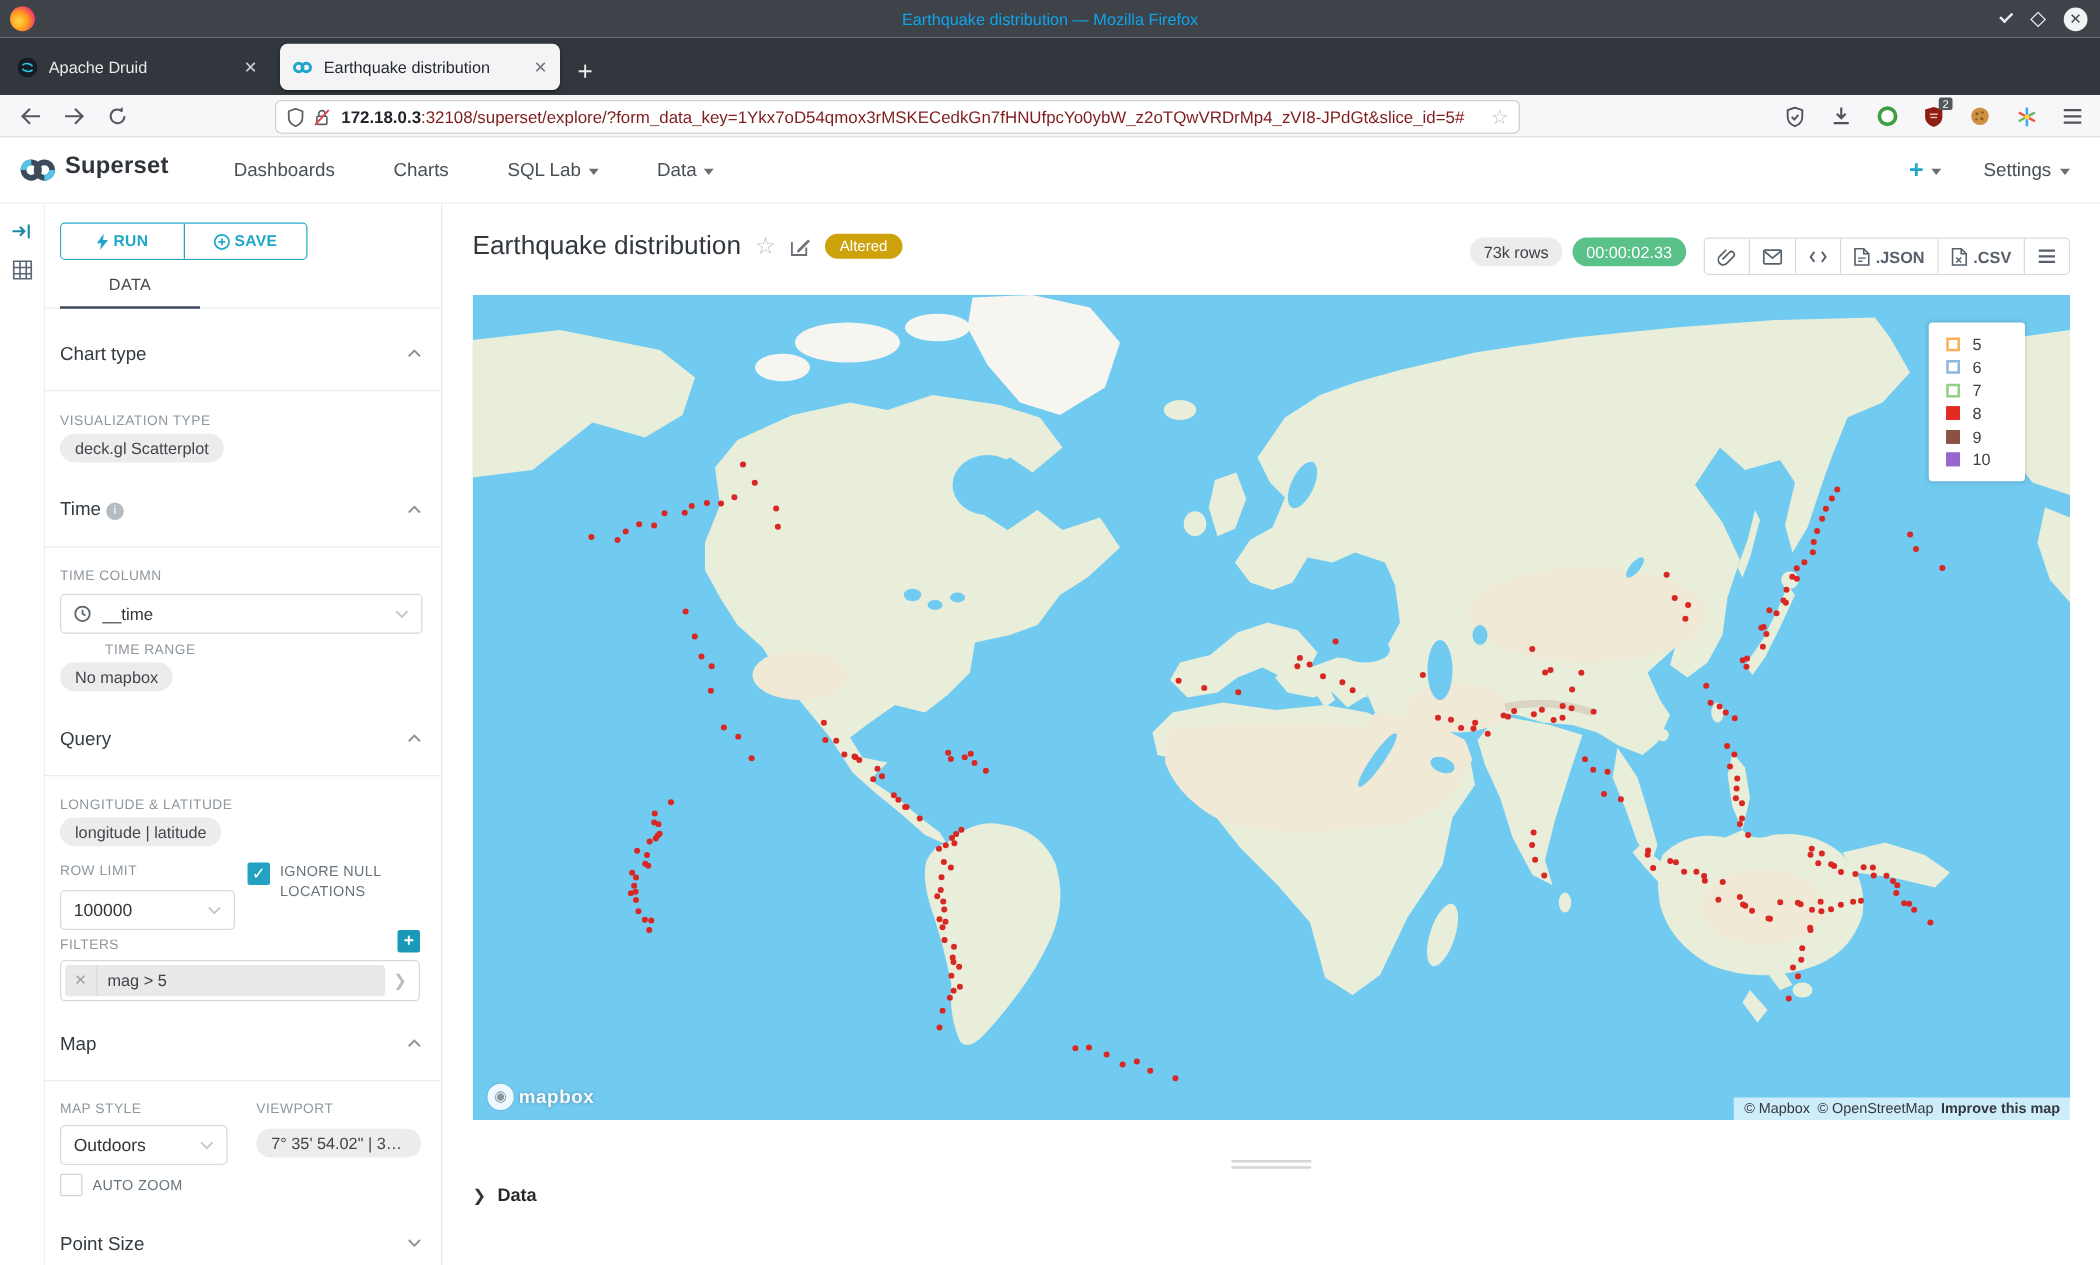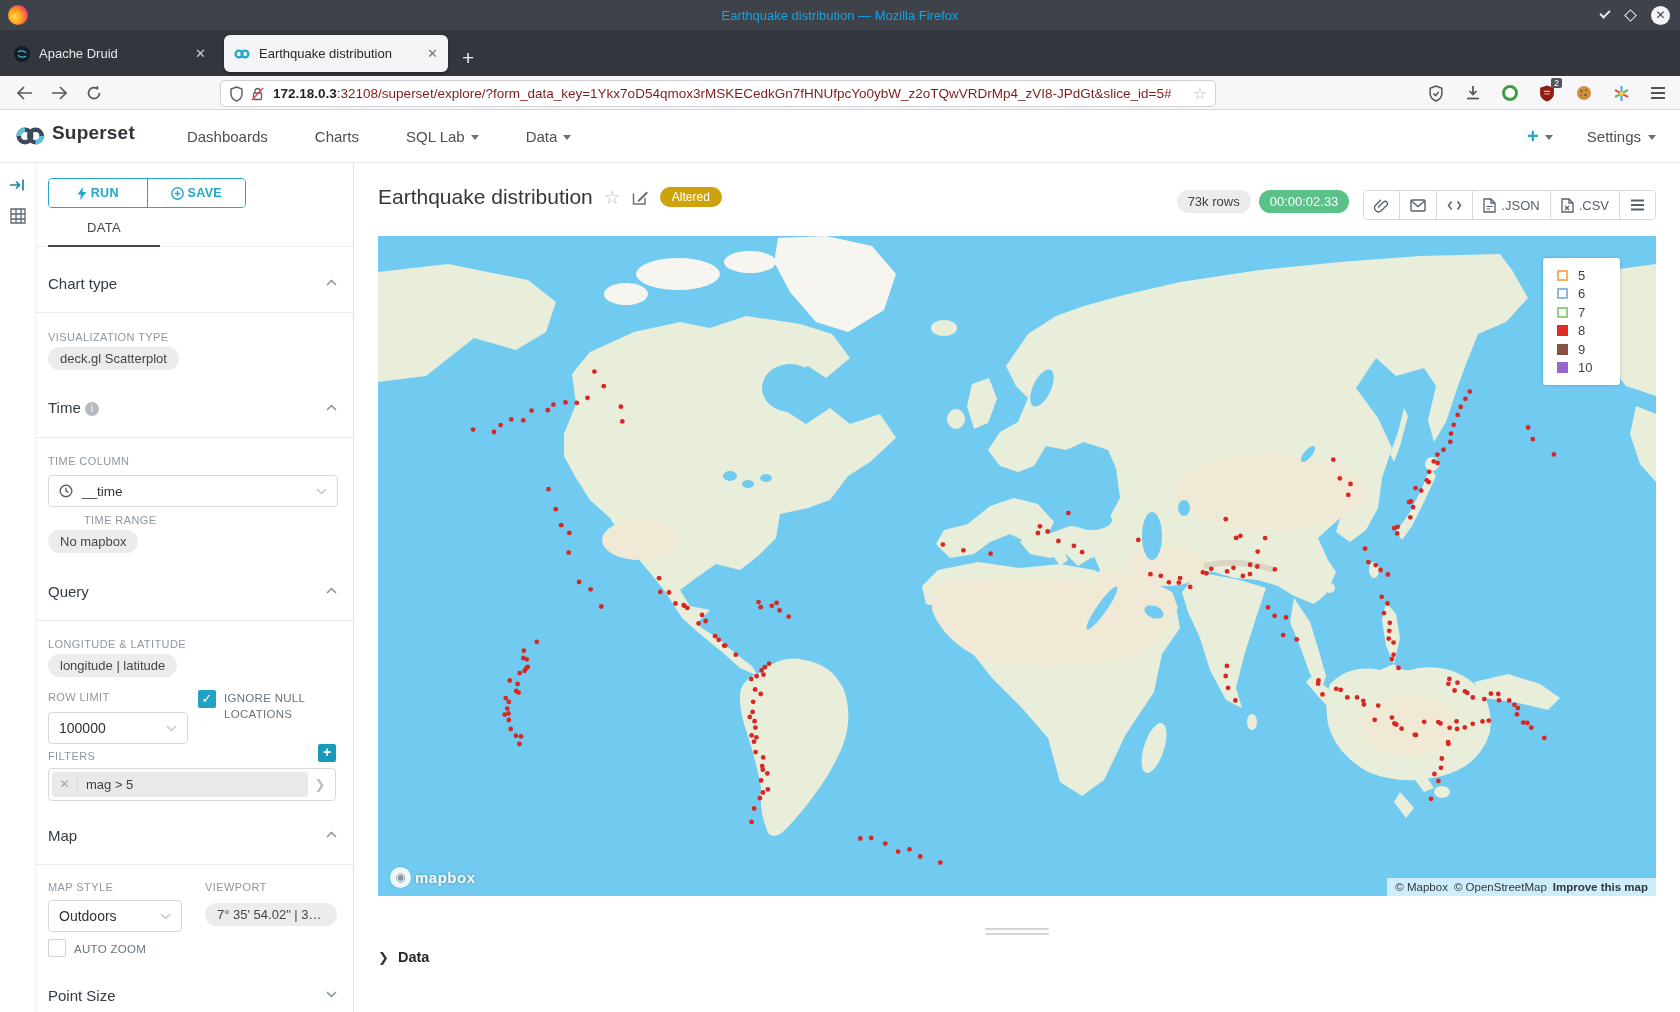--- a/index.html
+++ b/index.html
@@ -80,21 +80,21 @@
 
   
   .chead-left{position:absolute;left:24px;top:22px;display:flex;align-items:center;gap:11px;}
   .ctitle{font-size:21px;color:#31373d;font-weight:500;}
   .star{color:#b9bec3;font-size:19px;}
   .altered{background:#cda20b;color:#fff;font-size:12px;border-radius:12px;padding:3px 12px;}
   .chead-right{position:absolute;right:24px;top:27px;display:flex;align-items:flex-start;gap:8px;}
   .rbadge{background:#ececec;color:#3c4247;font-size:13px;border-radius:12px;padding:4px 11px;}
   .tbadge{background:#5ac189;color:#fff;font-size:13px;border-radius:12px;padding:4px 11px;}
   .btngroup{display:flex;border:1px solid #d9d9d9;border-radius:4px;overflow:hidden;margin-left:6px;height:30px;}
-  .bg-item{display:flex;align-items:center;justify-content:center;padding:0 10px;color:#57606a;border-right:1px solid #d9d9d9;background:#fff;font-size:13px;gap:5px;}
+  .bg-item{display:flex;align-items:center;justify-content:center;padding:0 10px;color:#57606a;border-right:1px solid #d9d9d9;background:#fff;font-size:13px;gap:5px;font-weight:bold;}
   .bg-item:last-child{border-right:none;}
 
   
   .mapwrap{position:absolute;left:24px;top:73px;width:1278px;height:660px;overflow:hidden;}
   .legend{position:absolute;top:22px;right:36px;width:77px;background:#fff;border-radius:3px;box-shadow:0 0 4px rgba(0,0,0,.18);padding:9px 0 7px 14px;}
   .lg-row{display:flex;align-items:center;height:16.5px;margin-bottom:2px;}
   .lg-swatch{width:11px;height:11px;display:inline-block;}
   .lg-label{font-size:13px;color:#3c4247;margin-left:10px;}
   .attr{position:absolute;right:0;bottom:0;background:rgba(255,255,255,.65);font-size:11.5px;color:#33373b;padding:3px 8px;display:flex;gap:6px;}
   .attr .imp{font-weight:700;}

